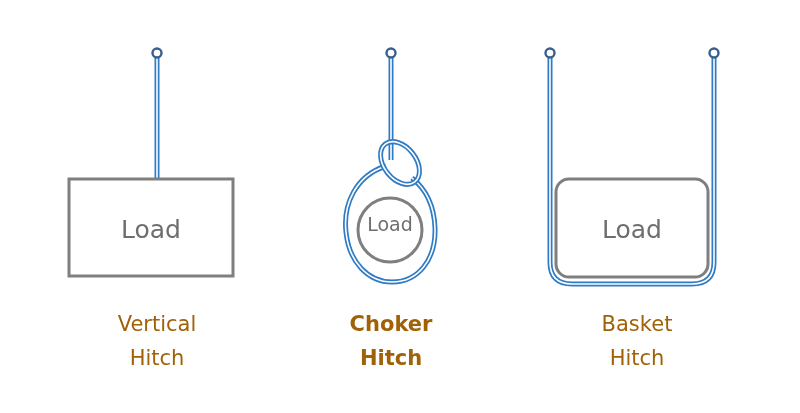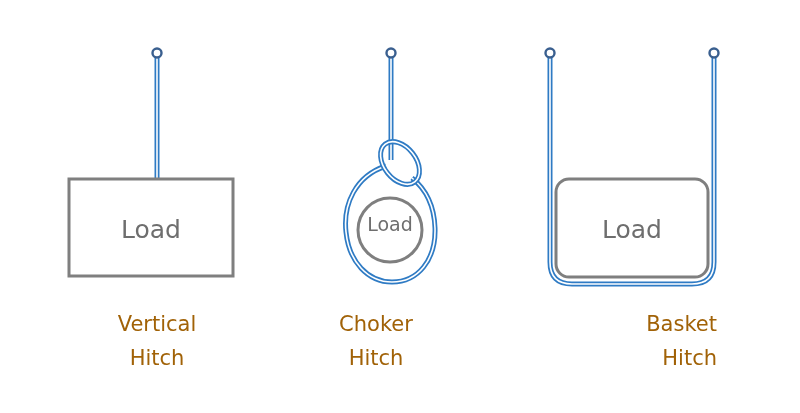--- a/index.html
+++ b/index.html
@@ -60,20 +60,20 @@
     <circle class="eye" cx="714" cy="53" r="4.5"></circle>
     <rect class="load" x="556" y="179" width="152" height="98" rx="13" ry="13"></rect>
     <text class="load-text" x="632" y="238" font-size="25" text-anchor="middle">Load</text>
   </g>
 </svg>
 
 <div class="caption" style="left:77px; top:307px;">
   <div>Vertical</div>
   <div>Hitch</div>
 </div>
-<div class="caption" style="left:296px; top:307px;">
+<div class="caption" style="left:311px; top:307px;font-weight:bold;">
   <div>Choker</div>
   <div>Hitch</div>
 </div>
-<div class="caption" style="left:557px; top:307px;text-align:right;">
+<div class="caption" style="left:557px; top:307px;">
   <div>Basket</div>
   <div>Hitch</div>
 </div>
 
 </body></html>

